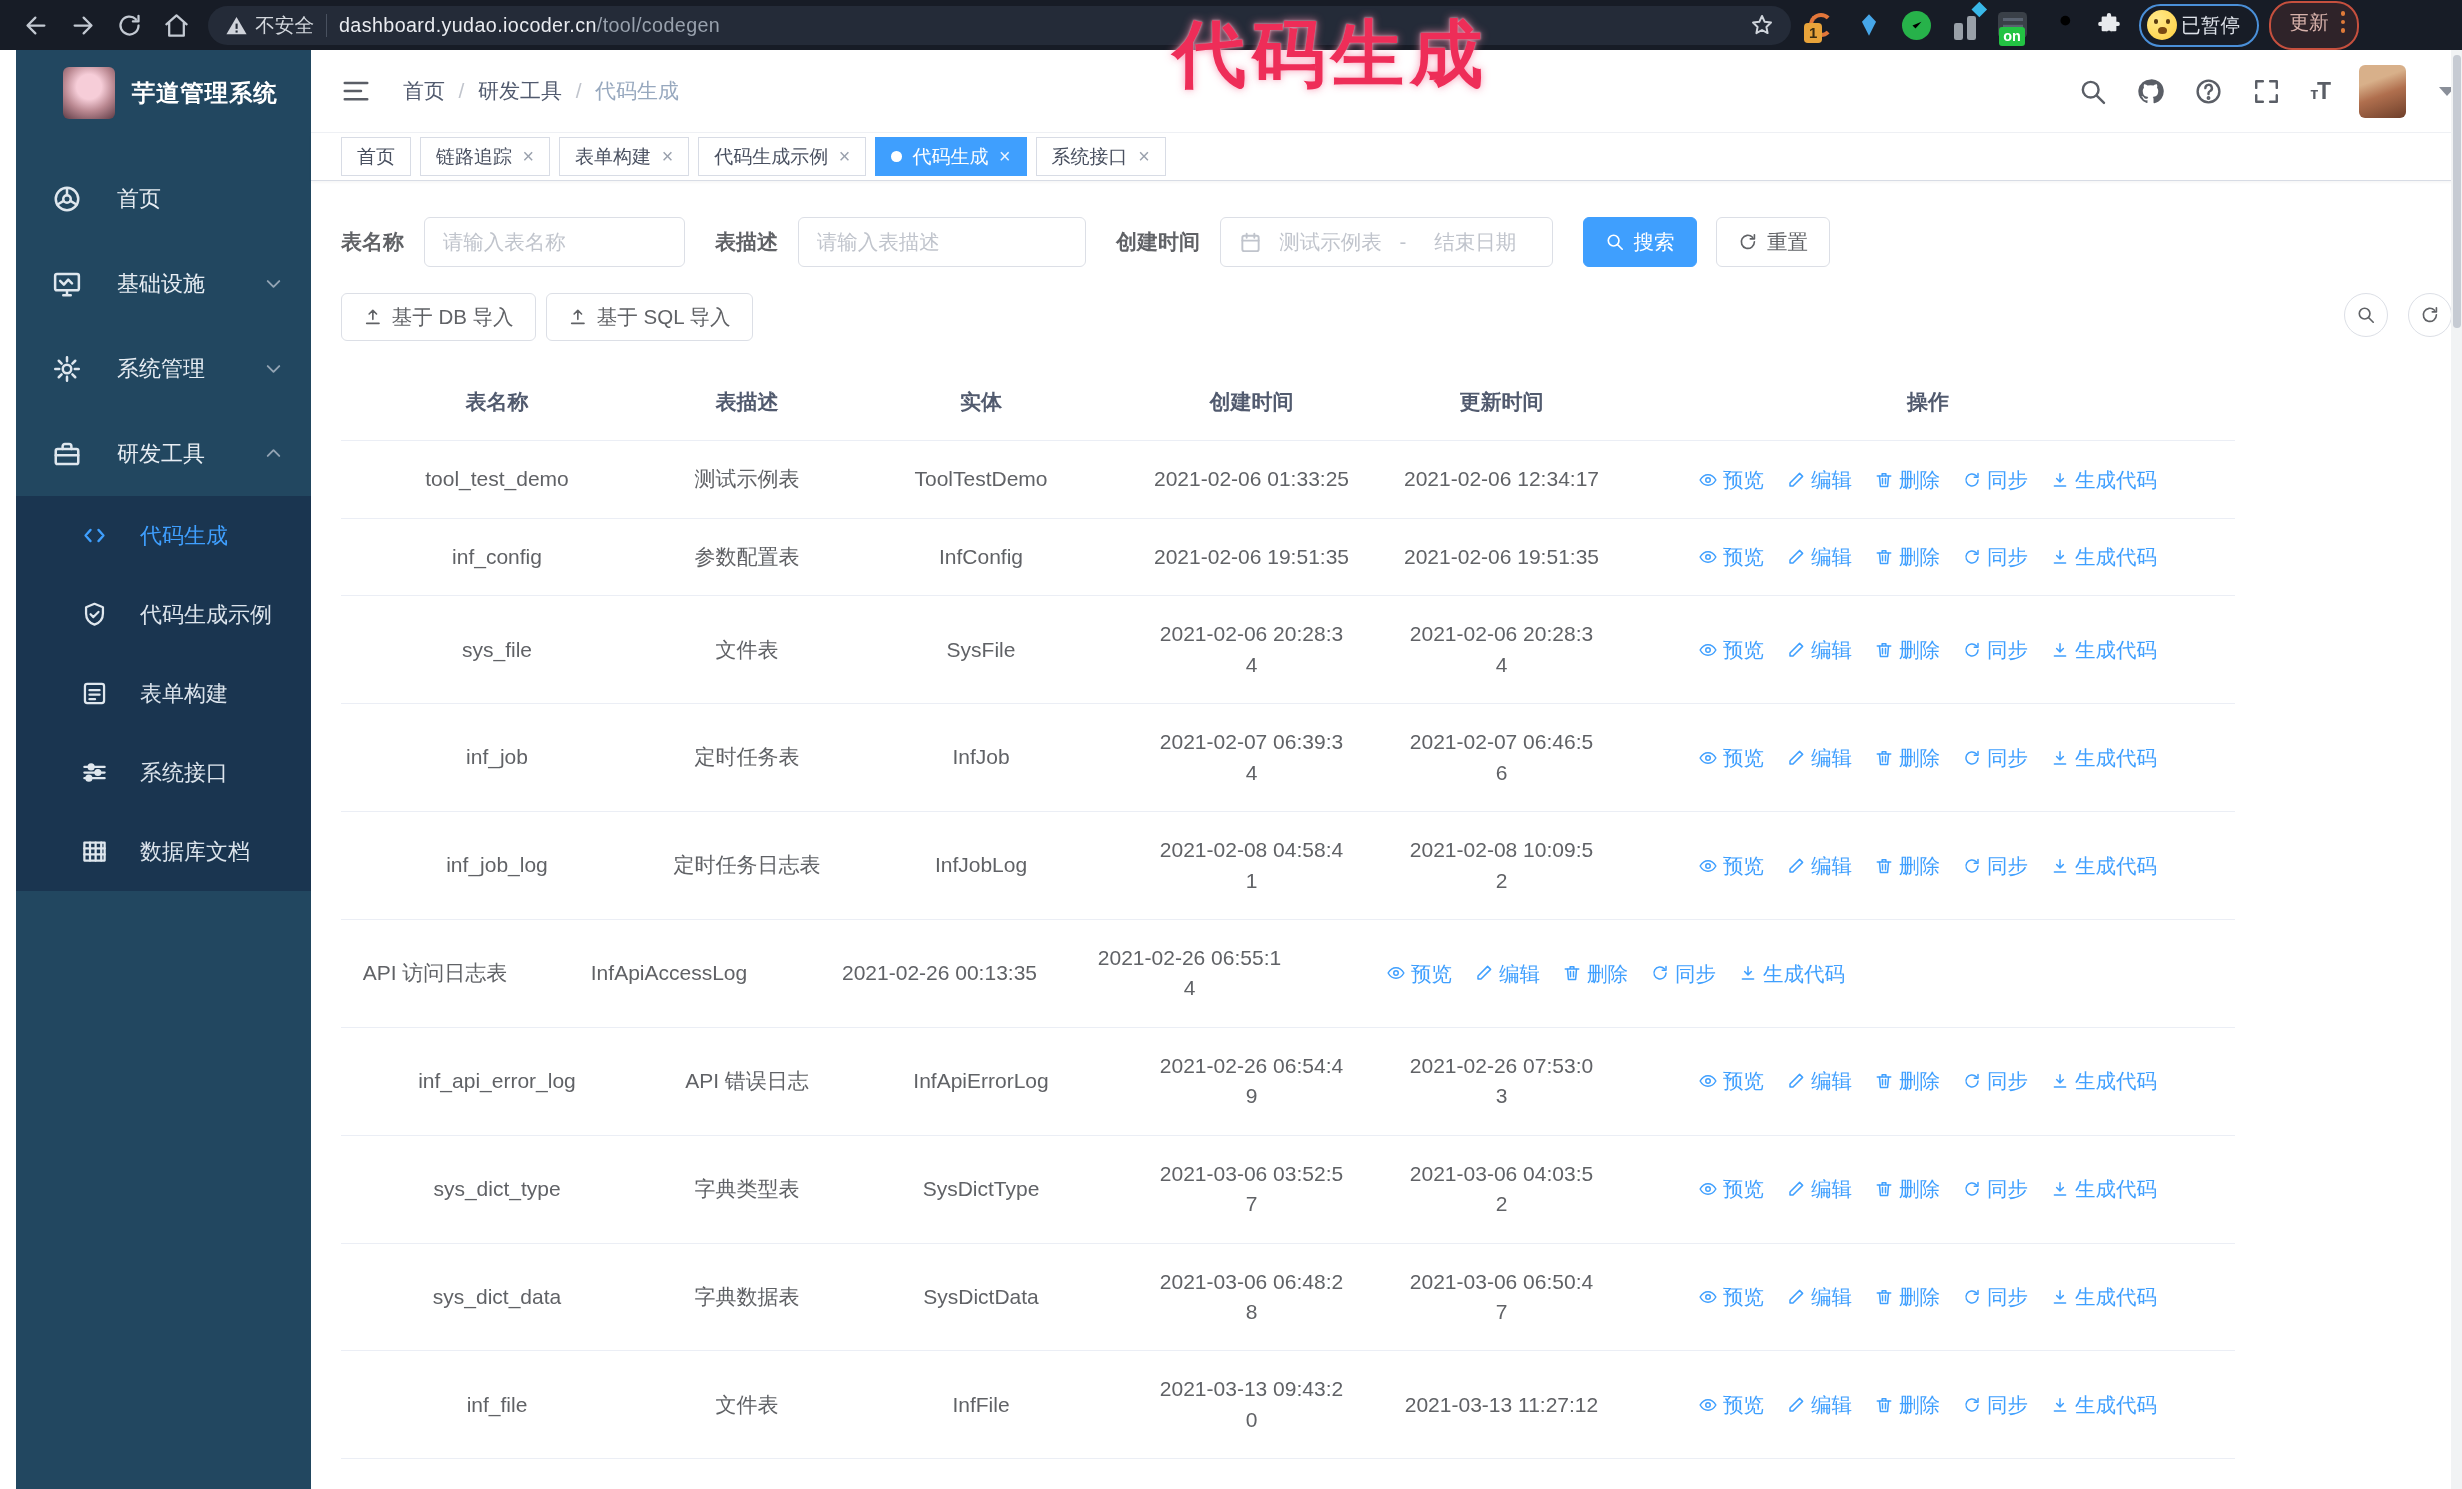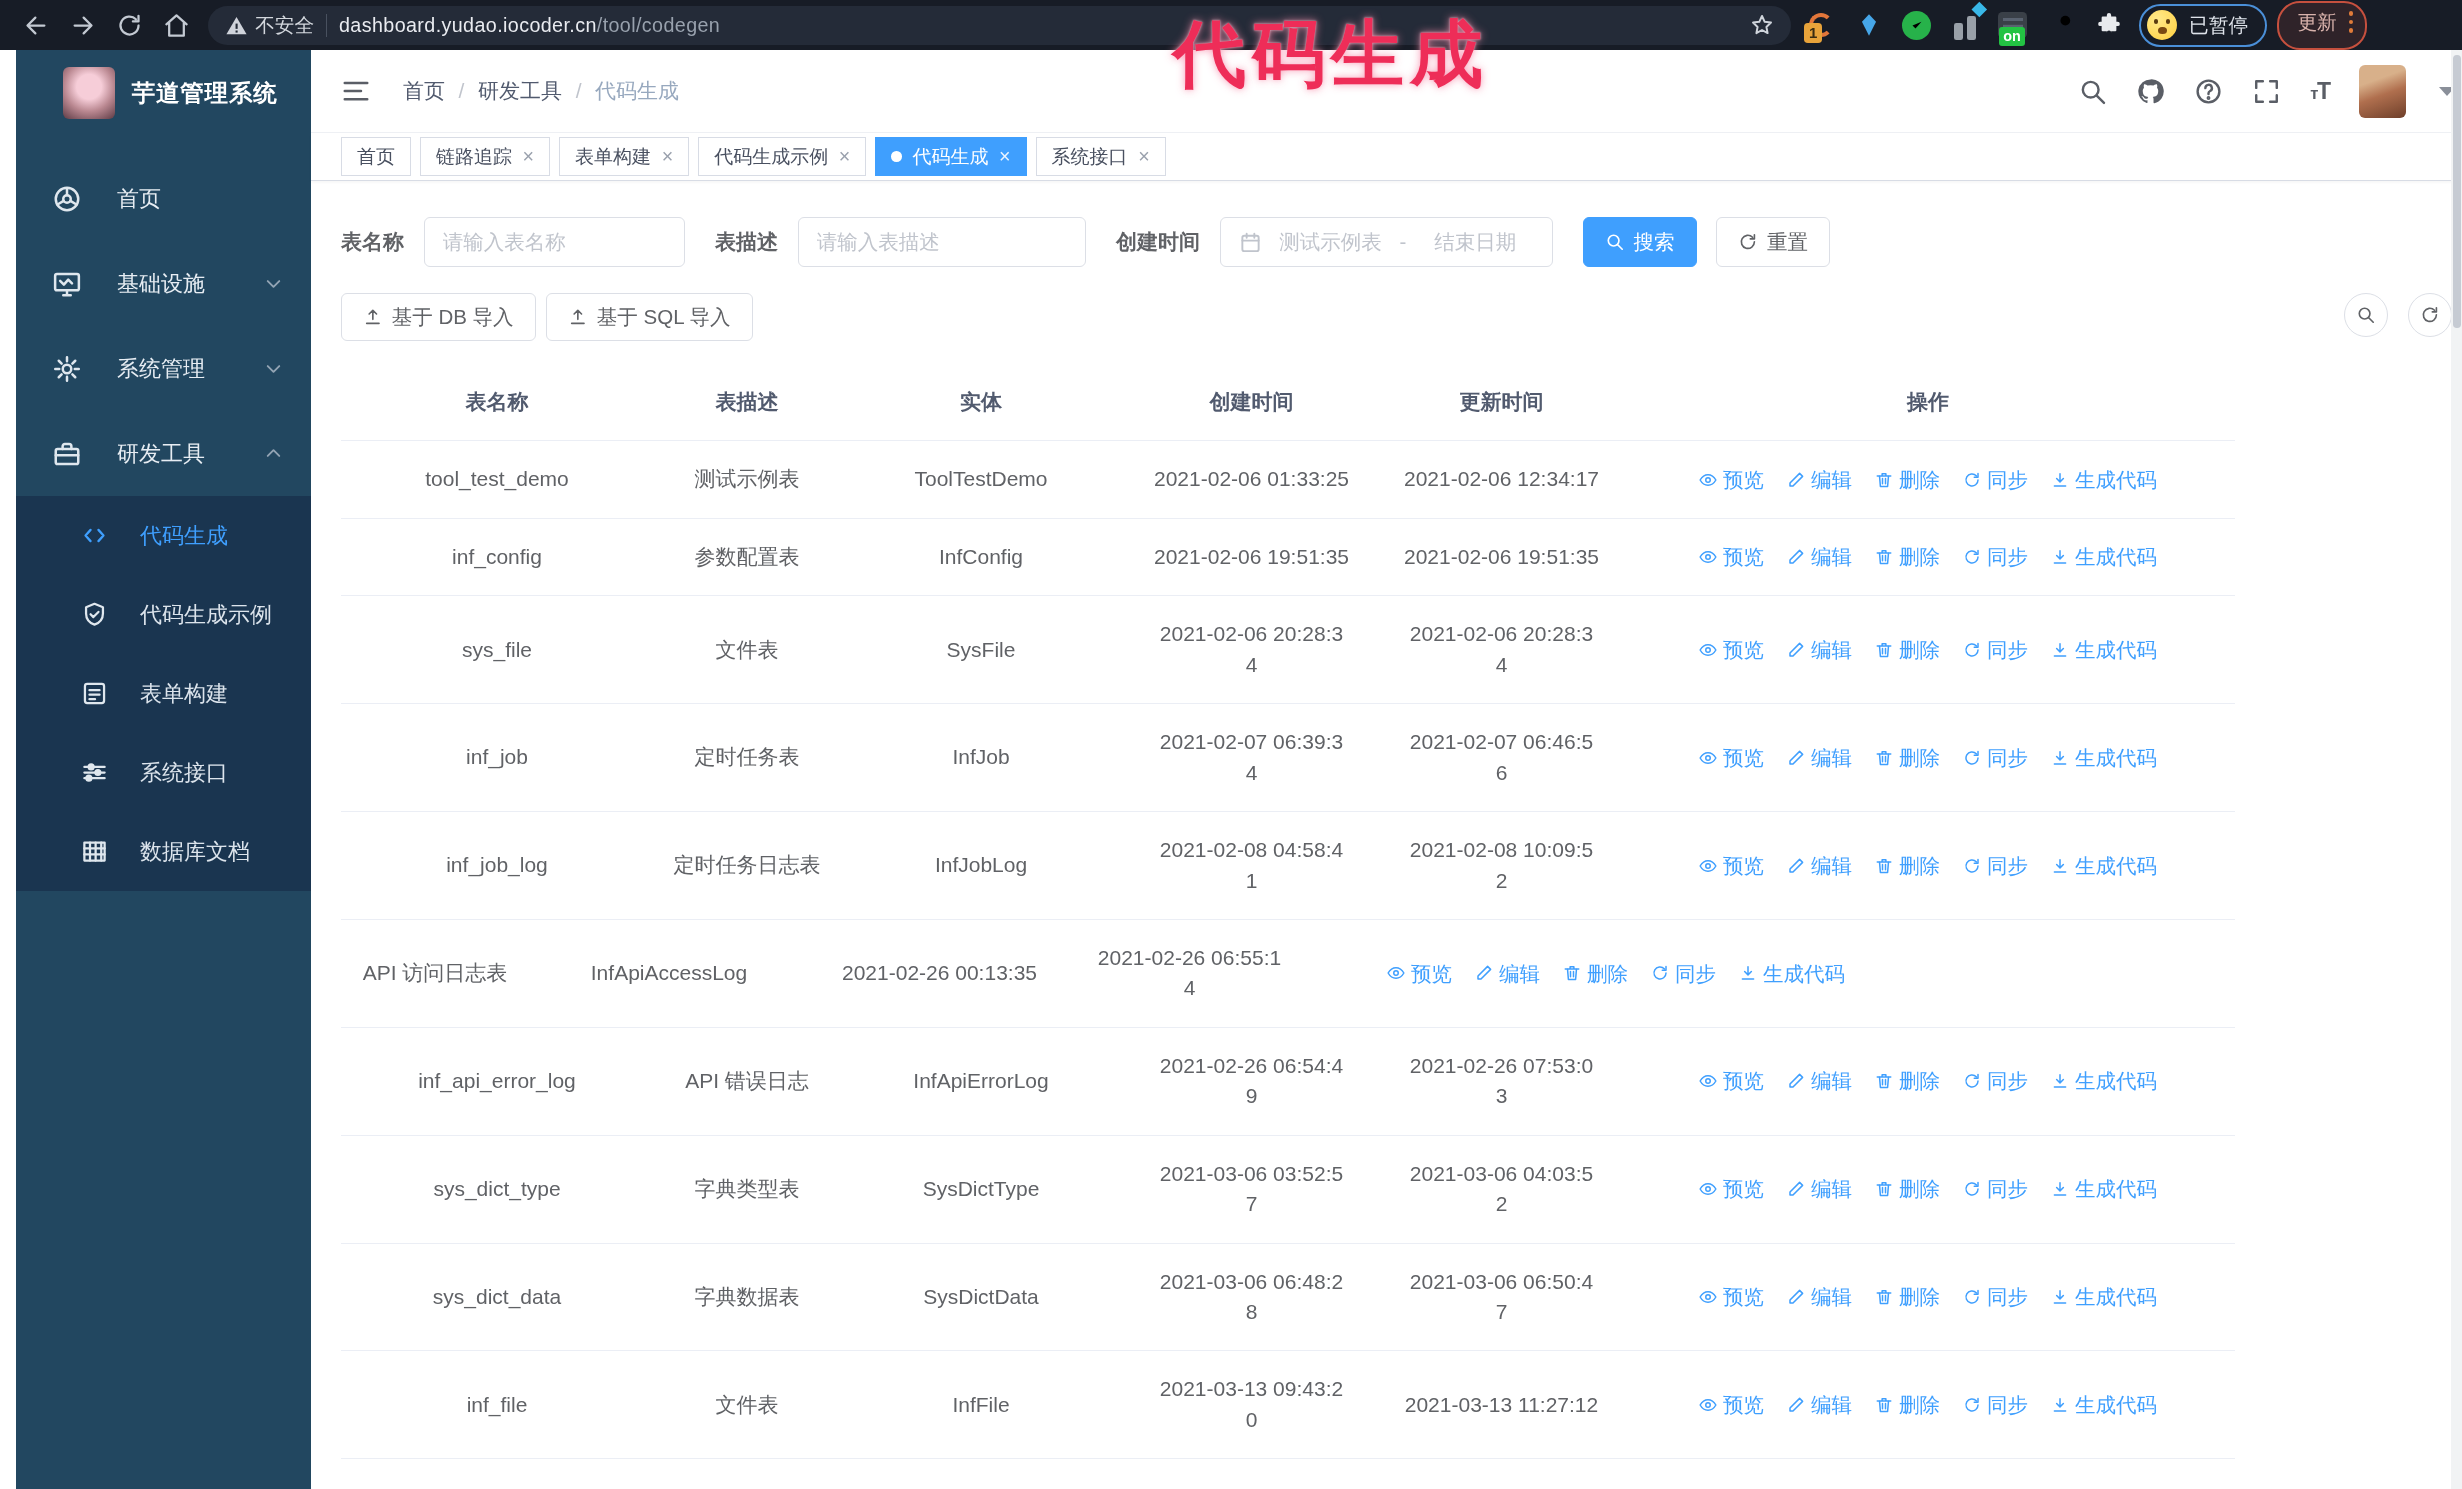--- a/index.html
+++ b/index.html
@@ -41,21 +41,21 @@
   .ext-gray{display:flex;gap:3.8px;align-items:flex-end;position:relative;}
   .ext-gray i{display:block;width:9px;background:#99a0a8;border-radius:2.3px;}
   .ext-gray .diamond{position:absolute;right:-4.5px;top:-6px;width:10.6px;height:10.6px;background:#39b8e8;transform:rotate(45deg);}
   .ext-dark{width:29px;height:26px;background:#3a4048;border-radius:4.5px;position:relative;}
   .ext-dark:before{content:"";position:absolute;left:4.5px;right:4.5px;top:6px;height:3px;background:#596270;box-shadow:0 6.8px 0 #596270;}
   .ext-on{position:absolute;left:1.5px;bottom:-6px;background:#23c343;color:#fff;font-size:14.4px;font-weight:700;border-radius:3px;padding:0 3.8px;line-height:19px;}
   .ext-key{color:#7cb342;}
   .ext-key svg{width:26px;height:26px;transform:rotate(90deg);}
   .ext-puzzle{color:#e8eaed;}
   .ext-puzzle svg{width:26px;height:26px;fill:#e8eaed;stroke:none;}
-  .paused-pill{display:flex;align-items:center;gap:12px;border:2.3px solid #4a8fd8;border-radius:23px;padding:4.5px 16.7px 4.5px 6px;cursor:pointer;justify-content:space-between;}
+  .paused-pill{display:flex;align-items:center;gap:4px;border:2.3px solid #4a8fd8;border-radius:23px;padding:4.5px 16.7px 4.5px 6px;cursor:pointer;justify-content:space-between;}
   .emoji-face{width:30px;height:30px;border-radius:50%;background:radial-gradient(circle at 35% 30%,#ffe98a,#ffcf3e);position:relative;}
   .emoji-face:before{content:"";position:absolute;left:6.8px;top:9px;width:4.5px;height:4.5px;border-radius:50%;background:#5a3b10;box-shadow:12px 0 0 #5a3b10;}
   .emoji-face:after{content:"";position:absolute;left:10.6px;top:16.7px;width:9px;height:7.6px;border-radius:50%;background:#7a4a12;}
   .paused-label{color:#dfe3ea;font-size:19.7px;}
   .update-pill{display:flex;align-items:center;gap:12px;border:2.3px solid #c6503e;background:rgba(198,80,62,.14);border-radius:23px;padding:6px 12px 12px 18px;cursor:pointer;}
   .update-label{color:#d8b2ab;font-size:19.7px;}
   .kebab{display:flex;flex-direction:column;gap:3.8px;}
   .kebab i{width:4.5px;height:4.5px;border-radius:50%;background:#e07b39;}
 
   

